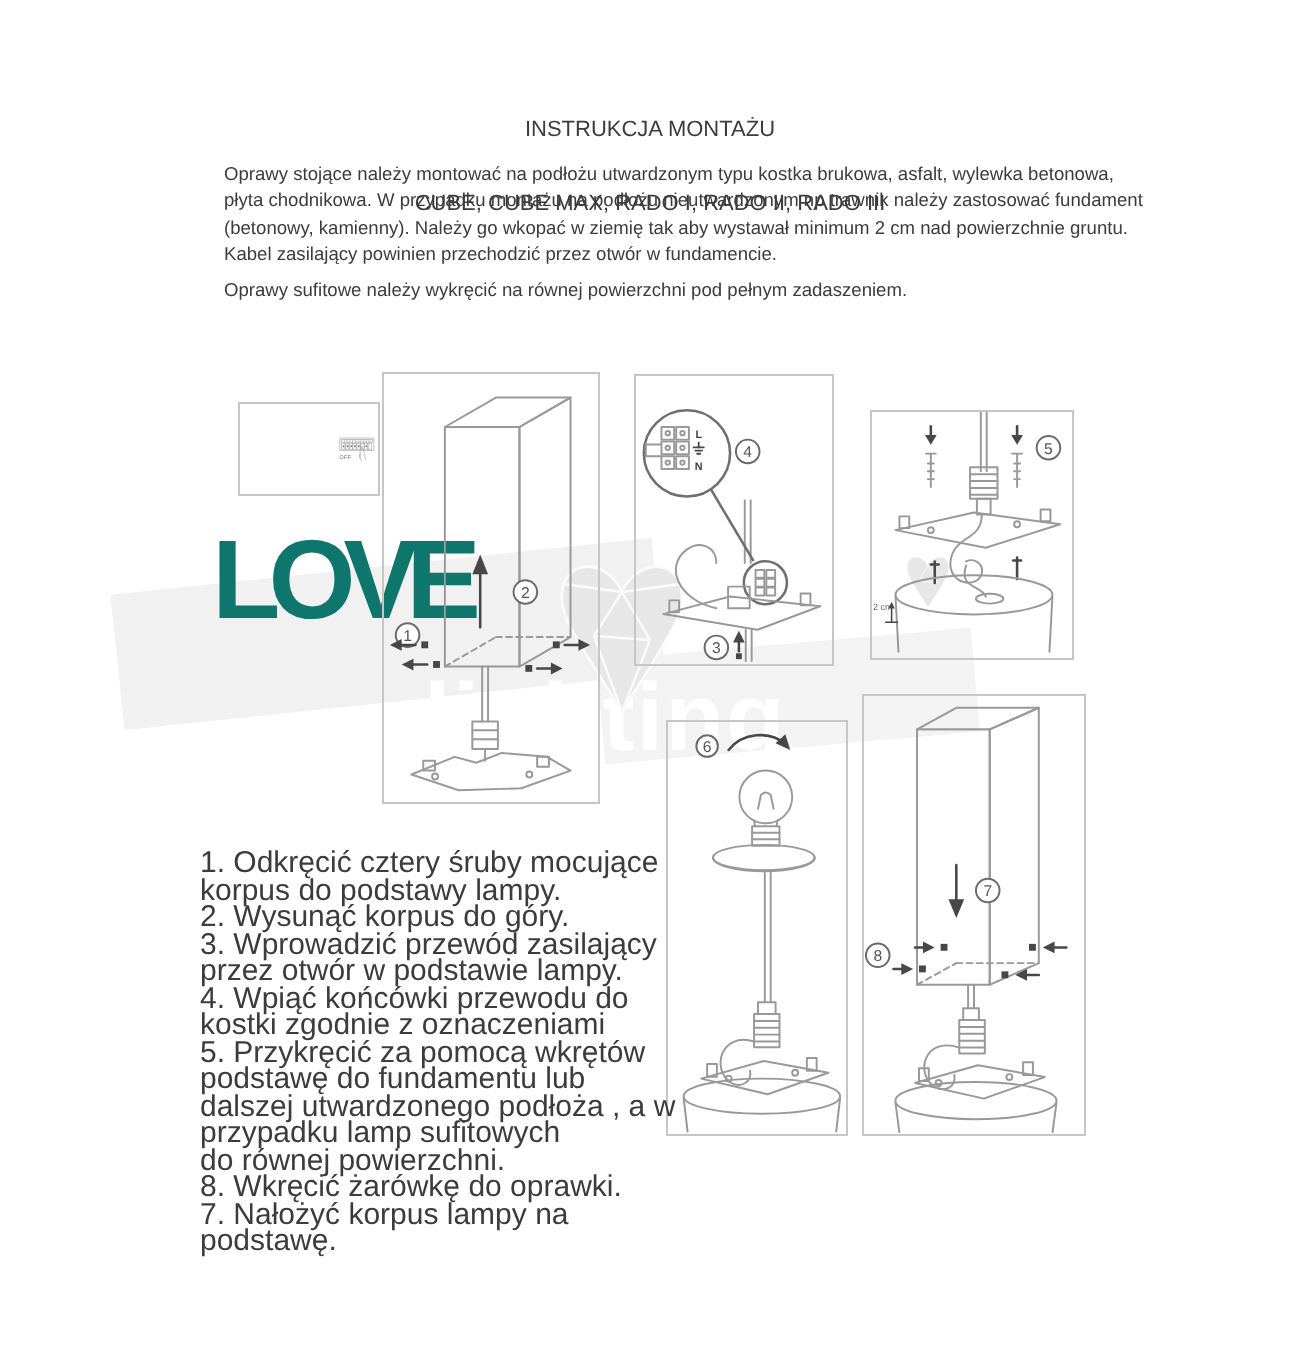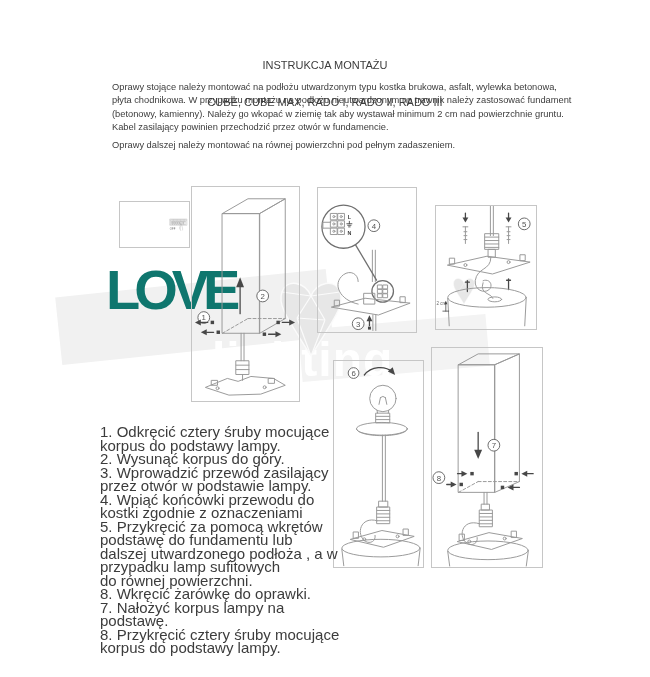--- a/index.html
+++ b/index.html
@@ -60,21 +60,21 @@
     <path class="wm-heart" d="M35,20 C29,6 11,2 6,16 C1,30 13,44 35,80 C57,44 69,30 64,16 C59,2 41,6 35,20 Z"></path>
     <path class="wm-facet" d="M35,20 L21,42 M35,20 L49,44 M21,42 L49,44"></path>
   </svg>
 
   <div class="title-block">
     <div class="title-line">INSTRUKCJA MONTAŻU</div>
     <div class="title-line">CUBE, CUBE MAX, RADO I, RADO II, RADO III</div>
   </div>
 
   <div class="para" id="para1">Oprawy stojące należy montować na podłożu utwardzonym typu kostka brukowa, asfalt, wylewka betonowa, płyta chodnikowa. W przypadku montażu na podłożu nieutwardzonym np trawnik należy zastosować fundament (betonowy, kamienny). Należy go wkopać w ziemię tak aby wystawał minimum 2 cm nad powierzchnie gruntu. Kabel zasilający powinien przechodzić przez otwór w fundamencie.</div>
-  <div class="para" id="para2">Oprawy dalszej należy montować na równej powierzchni pod pełnym zadaszeniem.</div>
+  <div class="para" id="para2">Oprawy sufitowe należy wykręcić na równej powierzchni pod pełnym zadaszeniem.</div>
 
   <figure class="panel" id="off-box">
     <svg viewBox="0 0 71 47">
       <g class="ln">
         <rect x="7" y="5" width="57" height="21"></rect>
         <rect x="9.5" y="7.5" width="52" height="4.5"></rect>
         <path d="M14,7.5 V12 M18.7,7.5 V12 M23.4,7.5 V12 M28.1,7.5 V12 M32.8,7.5 V12 M37.5,7.5 V12 M42.2,7.5 V12 M46.9,7.5 V12 M51.6,7.5 V12 M56.3,7.5 V12"></path>
         <rect x="10" y="14" width="5.4" height="10"></rect>
           <rect x="16.4" y="14" width="5.4" height="10"></rect>
         <rect x="22.8" y="14" width="5.4" height="10"></rect>
@@ -390,16 +390,15 @@
   <div class="steps">
     <div>1. Odkręcić cztery śruby mocujące korpus do podstawy lampy.</div>
     <div>2. Wysunąć korpus do góry.</div>
     <div>3. Wprowadzić przewód zasilający przez otwór w podstawie lampy.</div>
     <div>4. Wpiąć końcówki przewodu do kostki zgodnie z oznaczeniami</div>
     <div>5. Przykręcić za pomocą wkrętów podstawę do fundamentu lub</div>
     <div>dalszej utwardzonego podłoża , a w przypadku lamp sufitowych</div>
     <div>do równej powierzchni.</div>
     <div>8. Wkręcić żarówkę do oprawki.</div>
     <div>7. Nałożyć korpus lampy na podstawę.</div>
-    <div>8. Przykręcić cztery śruby mocujące korpus do podstawy lampy.</div>
   </div>
 
 </div>
 
 </body></html>

